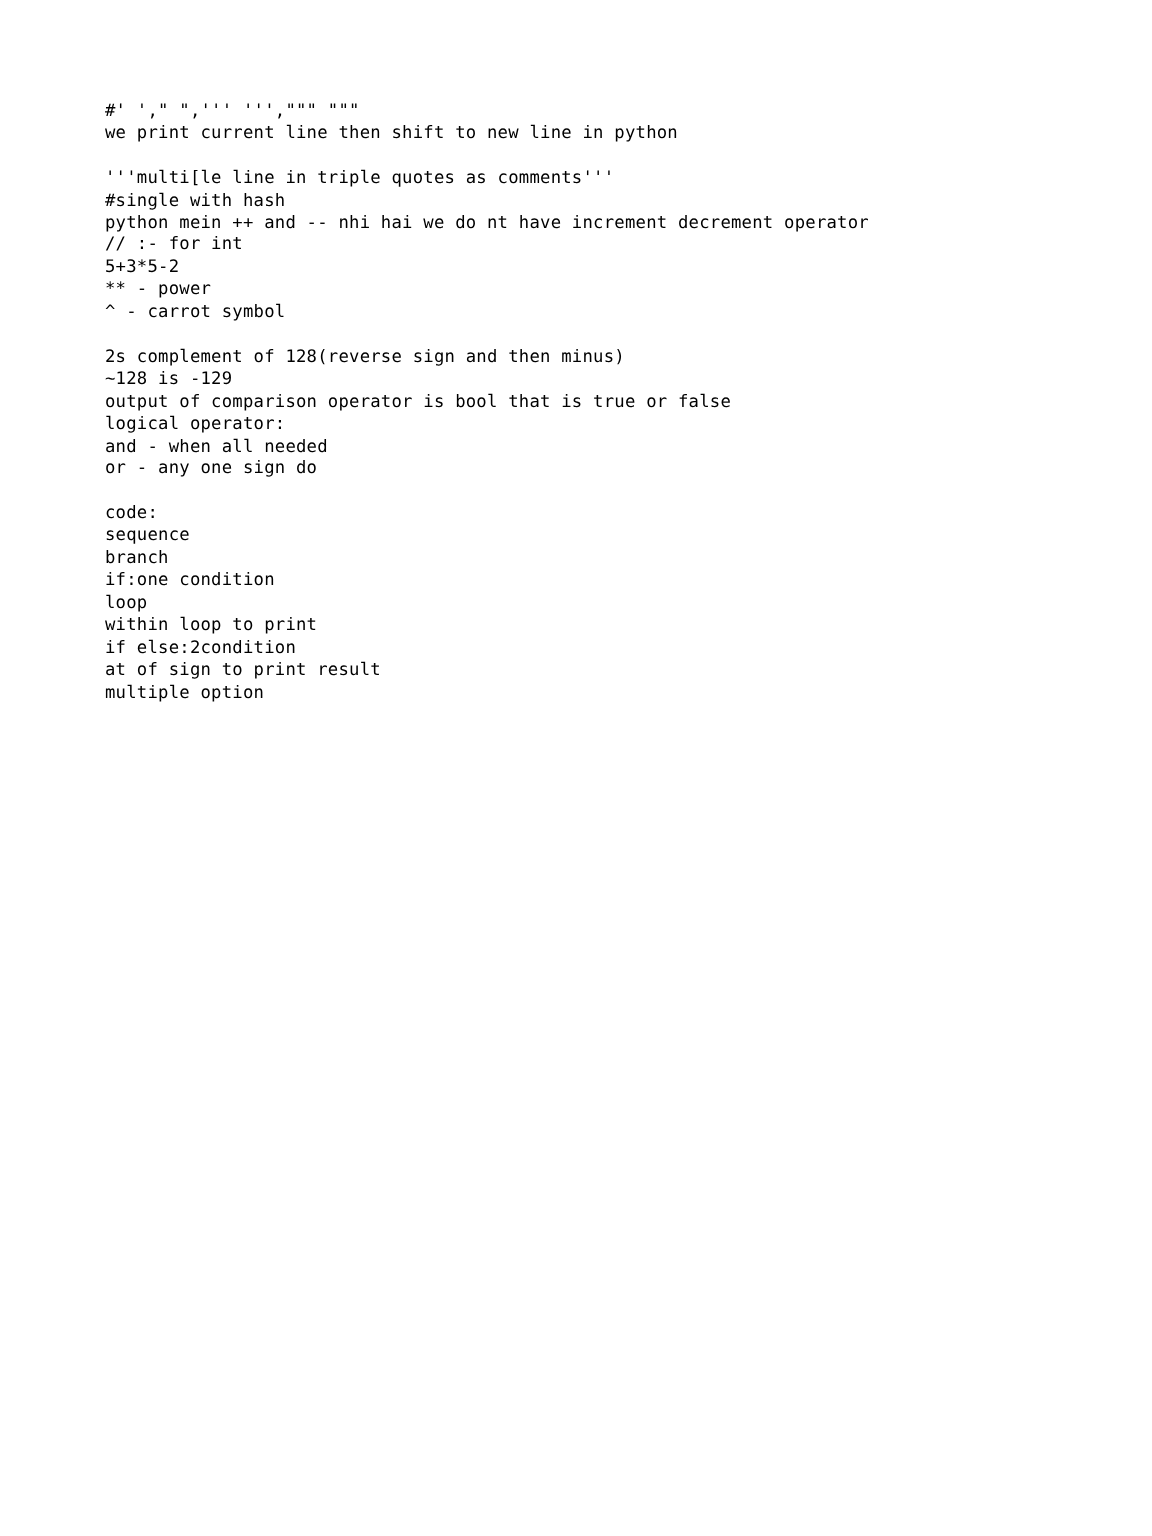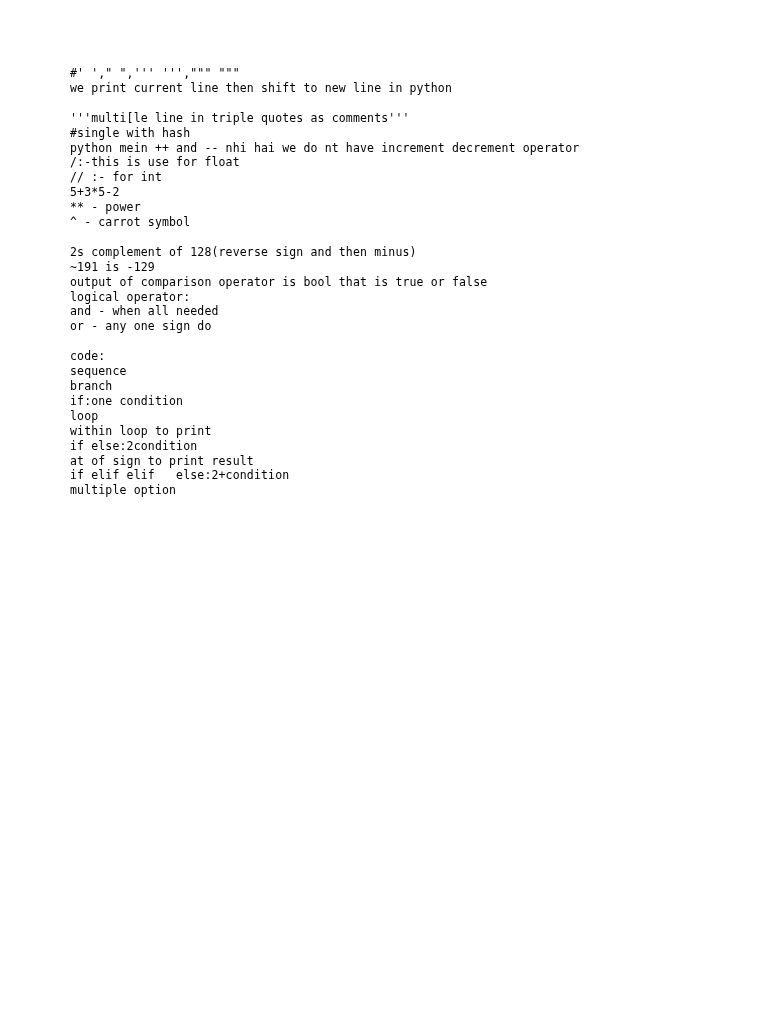--- a/index.html
+++ b/index.html
@@ -37,37 +37,35 @@
 <body>
 
 <div class="page">
   <div class="doc-body">
     <div class="line">#' '," ",''' ''',""" """</div>
     <div class="line">we print current line then shift to new line in python</div>
     <div class="line blank"></div>
     <div class="line">'''multi[le line in triple quotes as comments'''</div>
     <div class="line">#single with hash</div>
     <div class="line">python mein ++ and -- nhi hai we do nt have increment decrement operator</div>
-    <div class="line">/:-this is use for float</div>
     <div class="line">// :- for int</div>
     <div class="line">5+3*5-2</div>
     <div class="line">** - power</div>
     <div class="line">^ - carrot symbol</div>
     <div class="line blank"></div>
     <div class="line">2s complement of 128(reverse sign and then minus)</div>
-    <div class="line">~191 is -129</div>
+    <div class="line">~128 is -129</div>
     <div class="line">output of comparison operator is bool that is true or false</div>
     <div class="line">logical operator:</div>
     <div class="line">and - when all needed</div>
     <div class="line">or - any one sign do</div>
     <div class="line blank"></div>
     <div class="line">code:</div>
     <div class="line">sequence</div>
     <div class="line">branch</div>
     <div class="line">if:one condition</div>
     <div class="line">loop</div>
     <div class="line">within loop to print</div>
     <div class="line">if else:2condition</div>
     <div class="line">at of sign to print result</div>
-    <div class="line">if elif elif   else:2+condition</div>
     <div class="line">multiple option</div>
   </div>
 </div>
 
 </body></html>

